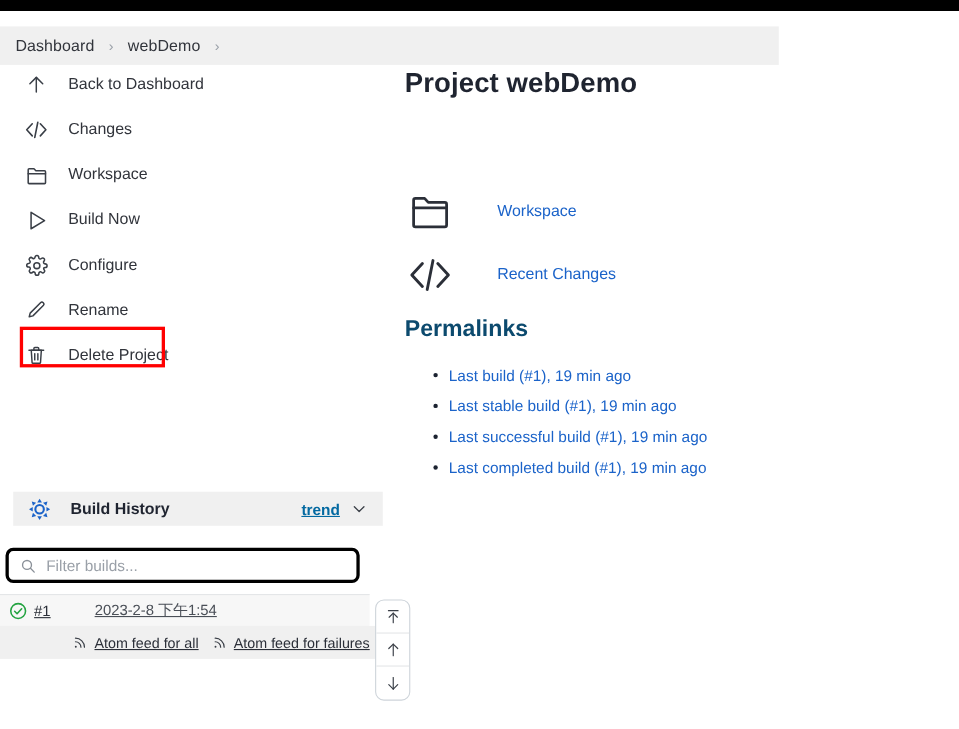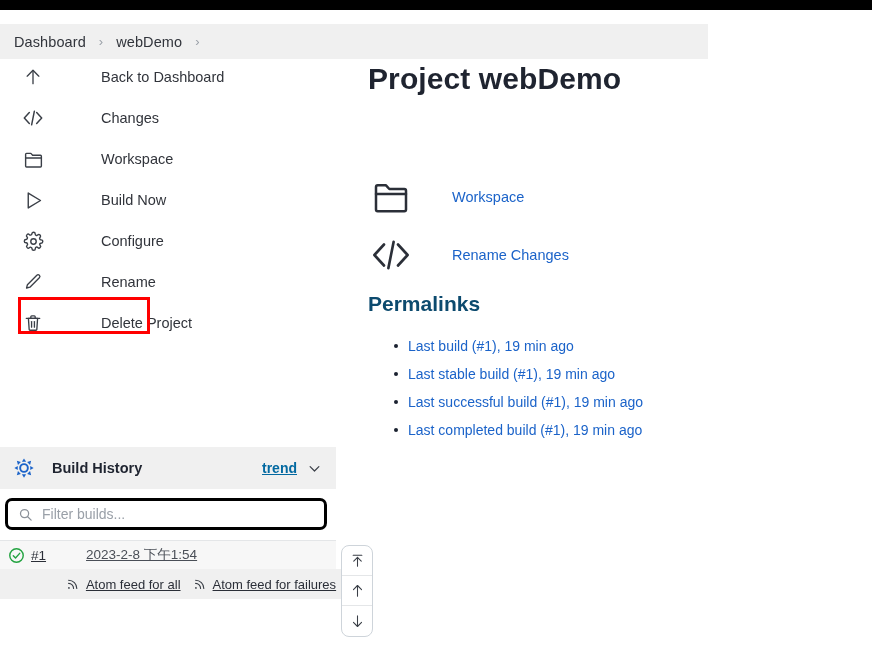--- a/index.html
+++ b/index.html
@@ -56,21 +56,20 @@
   }
   .nav-item {
     display: flex;
     align-items: center;
     height: 38px;
     margin: 3px 0;
     padding-left: 20px;
     border-radius: 8px;
     box-sizing: border-box;
     position: relative;
-    gap: 39px;
   }
   .nav-item.selected {
     background: #eaeaea;
     margin-left: 15px;
     margin-right: 1px;
     padding-left: 5px;
   }
   .nav-icon {
     width: 26px;
     height: 26px;
@@ -99,22 +98,22 @@
     height: 37px;
     border: 3px solid #ff0000;
     box-sizing: border-box;
     pointer-events: none;
     z-index: 5;
   }
 
   
   .bh-header {
     position: absolute;
-    left: 0; top: 447px;
-    width: 336px; height: 42px;
+    left: 12px; top: 447px;
+    width: 336px; height: 31px;
     background: #f0f0f0;
     display: flex;
     align-items: center;
     box-sizing: border-box;
     padding: 0 14px 0 12px;
   }
   .bh-icon {
     width: 24px; height: 24px;
     flex: 0 0 24px;
     display: flex; align-items: center; justify-content: center;
@@ -240,21 +239,21 @@
   .scroll-btn:last-child { border-bottom: none; }
 
   
   .main {
     position: absolute;
     left: 368px;
     top: 62px;
     width: 480px;
   }
   .page-title {
-    font-size: 30px;
+    font-size: 25px;
     font-weight: bold;
     color: #1f2430;
     margin: 0;
     letter-spacing: .1px;
   }
   .action-list {
     margin-top: 72px;
   }
   .action-item {
     display: flex;
@@ -498,21 +497,21 @@
     </div>
 
     <div class="action-item">
       <span class="action-icon">
         <svg width="42" height="42" viewBox="0 0 24 24" fill="none" stroke="currentColor" stroke-width="1.5" stroke-linecap="round" stroke-linejoin="round">
           <polyline points="8,6 2.5,12 8,18"></polyline>
             <polyline points="16,6 21.5,12 16,18"></polyline>
             <line x1="13.5" y1="4.5" x2="10.5" y2="19.5"></line>
         </svg>
       </span>
-      <span class="action-link">Rename Changes</span>
+      <span class="action-link">Recent Changes</span>
     </div>
   </div>
 
   <h2 class="permalinks-title">Permalinks</h2>
   <ul class="permalinks-list">
     <li class="permalink-item">Last build (#1), 19 min ago</li>
     <li class="permalink-item">Last stable build (#1), 19 min ago</li>
     <li class="permalink-item">Last successful build (#1), 19 min ago</li>
     <li class="permalink-item">Last completed build (#1), 19 min ago</li>
   </ul>

